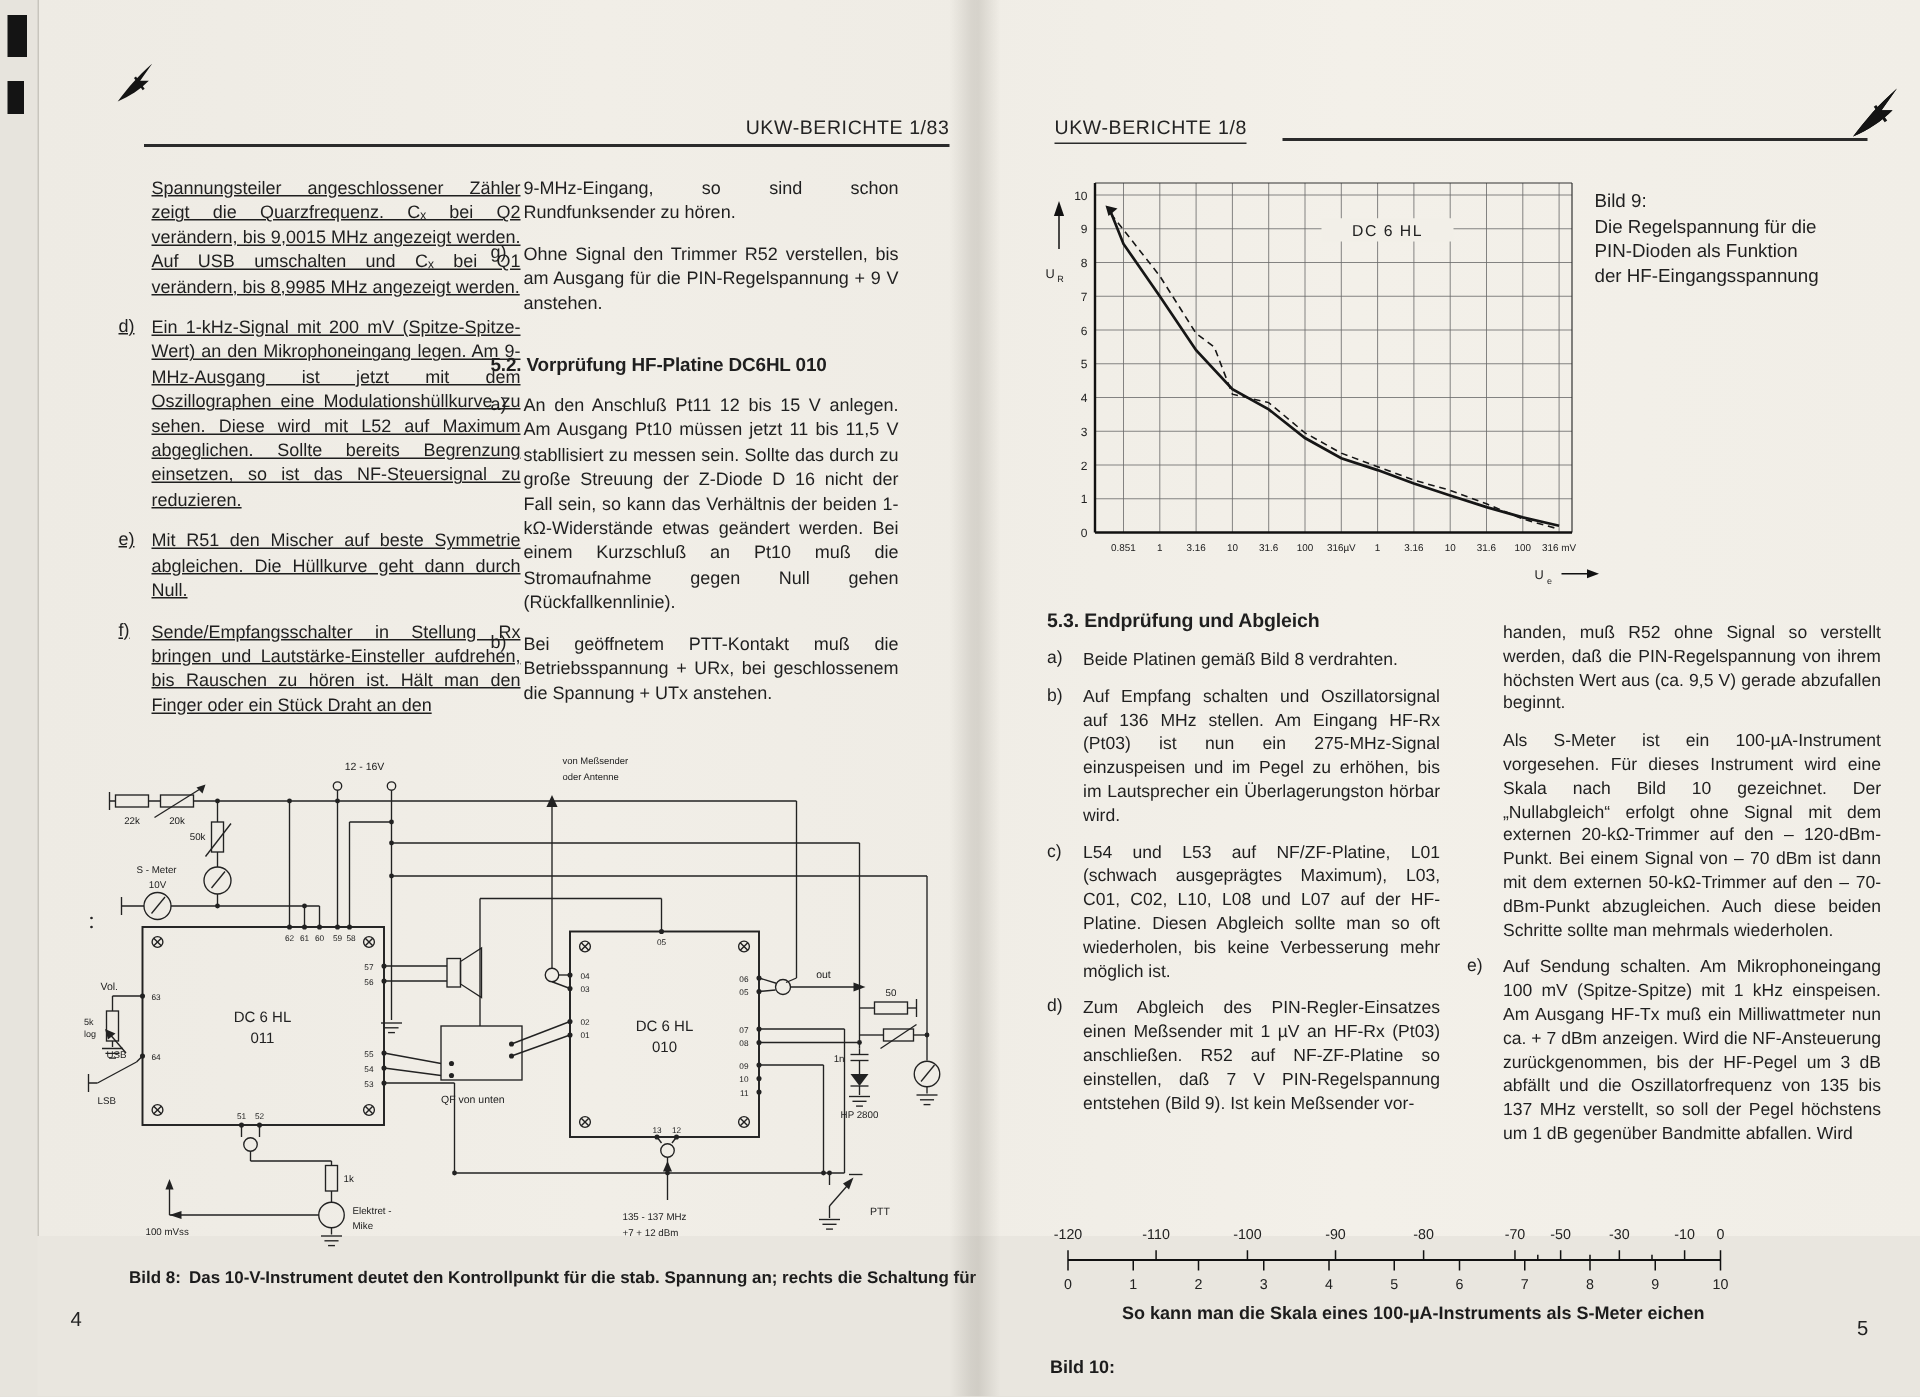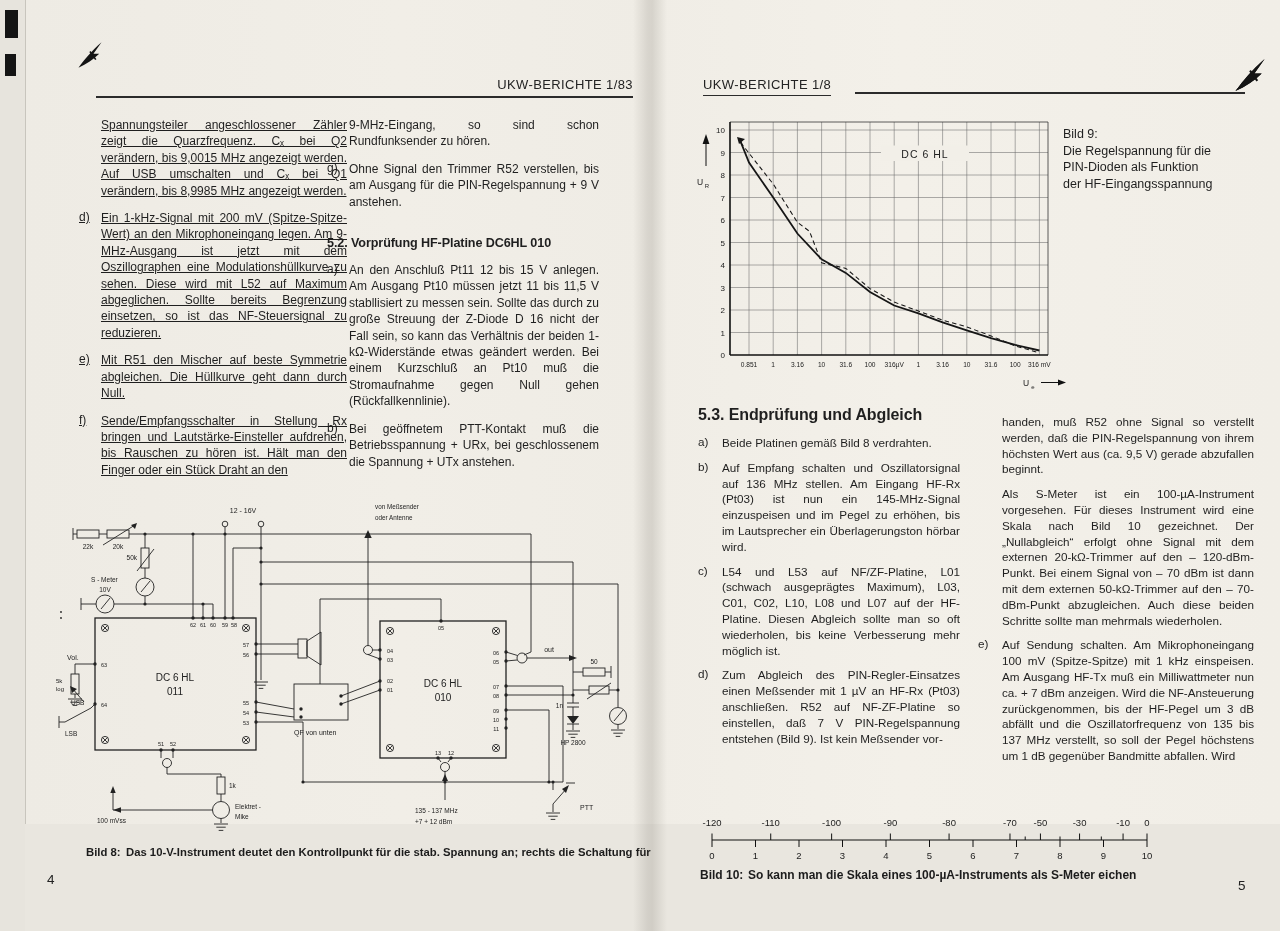--- a/index.html
+++ b/index.html
@@ -15,21 +15,21 @@
   .rule{position:absolute;background:#2b2b2b;height:1.6px;}
   .pagenum{position:absolute;font-size:13.5px;color:#222;}
   .col{position:absolute;}
   .titem{display:flex;margin-bottom:11px;}
   .rp .titem{margin-bottom:9px;}
   .marker{flex:0 0 22px;width:22px;font-size:12px;}
   .rp .marker{flex:0 0 24px;width:24px;font-size:11.7px;}
   .ttext{flex:1;text-align:justify;font-size:12px;line-height:16.4px;}
   .rp .ttext{font-size:11.7px;line-height:15.8px;}
   .h2{font-weight:bold;font-size:12.6px;letter-spacing:-.1px;margin:26px 0 12px 0;}
-  .rp .h2{margin:0 0 11px 0;font-size:16px;}
+  .rp .h2{margin:0 0 11px 0;font-size:13px;}
   .caption{font-weight:bold;font-size:11.3px;line-height:15px;color:#1c1c1c;}
   .cap-row{position:absolute;display:flex;}
   .cap-label{flex:0 0 40px;}
   .fig-caption-right div{font-weight:normal;font-size:12.5px;line-height:16.5px;}
   svg text{font-family:"Liberation Sans",sans-serif;fill:#222;}
   .d8{position:absolute;}
 </style>
 </head>
 <body>
 
@@ -487,21 +487,21 @@
     </div>
 
     <div class="col" style="left:48px;top:406px;width:262px;">
       <div class="h2">5.3. Endprüfung und Abgleich</div>
       <div class="titem">
         <span class="marker">a)</span>
         <span class="ttext">Beide Platinen gemäß Bild 8 verdrahten.</span>
       </div>
       <div class="titem">
         <span class="marker">b)</span>
-        <span class="ttext">Auf Empfang schalten und Oszillatorsignal auf 136 MHz stellen. Am Eingang HF-Rx (Pt03) ist nun ein 145-MHz-Signal einzuspeisen und im Pegel zu erhöhen, bis im Lautsprecher ein Überlagerungston hörbar wird.</span>
+        <span class="ttext">Auf Empfang schalten und Oszillatorsignal auf 136 MHz stellen. Am Eingang HF-Rx (Pt03) ist nun ein 275-MHz-Signal einzuspeisen und im Pegel zu erhöhen, bis im Lautsprecher ein Überlagerungston hörbar wird.</span>
       </div>
       <div class="titem">
         <span class="marker">c)</span>
         <span style="flex:1">
           <div class="ttext" style="display:block">L54 und L53 auf NF/ZF-Platine, L01 (schwach ausgeprägtes Maximum), L03, C01, C02, L10, L08 und L07 auf der HF-Platine. Diesen Abgleich sollte man so oft wiederholen, bis keine Verbesserung mehr möglich ist.</div>
         </span>
       </div>
       <div class="titem">
         <span class="marker">d)</span>
         <span class="ttext">Zum Abgleich des PIN-Regler-Einsatzes einen Meßsender mit 1 µV an HF-Rx (Pt03) anschließen. R52 auf NF-ZF-Platine so einstellen, daß 7 V PIN-Regelspannung entstehen (Bild 9). Ist kein Meßsender vor-</span>
@@ -566,21 +566,21 @@
         <line x1="381.575" y1="30" x2="381.575" y2="23.5" stroke="#111" stroke-width="1"></line>
         <text x="381.575" y="16" font-size="9.5" text-anchor="middle">-30</text>
         <line x1="403.325" y1="30" x2="403.325" y2="26.5" stroke="#111" stroke-width="1"></line>
         <line x1="425.075" y1="30" x2="425.075" y2="23.5" stroke="#111" stroke-width="1"></line>
         <text x="425.075" y="16" font-size="9.5" text-anchor="middle">-10</text>
         <line x1="449" y1="30" x2="449" y2="23.5" stroke="#111" stroke-width="1"></line>
         <text x="449" y="16" font-size="9.5" text-anchor="middle">0</text>
       </svg>
 
     <div class="cap-row" style="left:50px;top:868px;width:560px;">
-      <div class="caption cap-label" style="flex:0 0 48px;font-size:12px;">Bild 10:</div>
+      <div class="caption cap-label" style="flex:0 0 48px;font-size:12px;margin-top:36px;">Bild 10:</div>
       <div class="caption" style="font-size:12px;">So kann man die Skala eines 100-µA-Instruments als S-Meter eichen</div>
     </div>
 
     <div class="pagenum" style="left:588px;top:878px;">5</div>
   </div>
 
   <div class="fold"></div>
 </div>
 
 </body></html>

